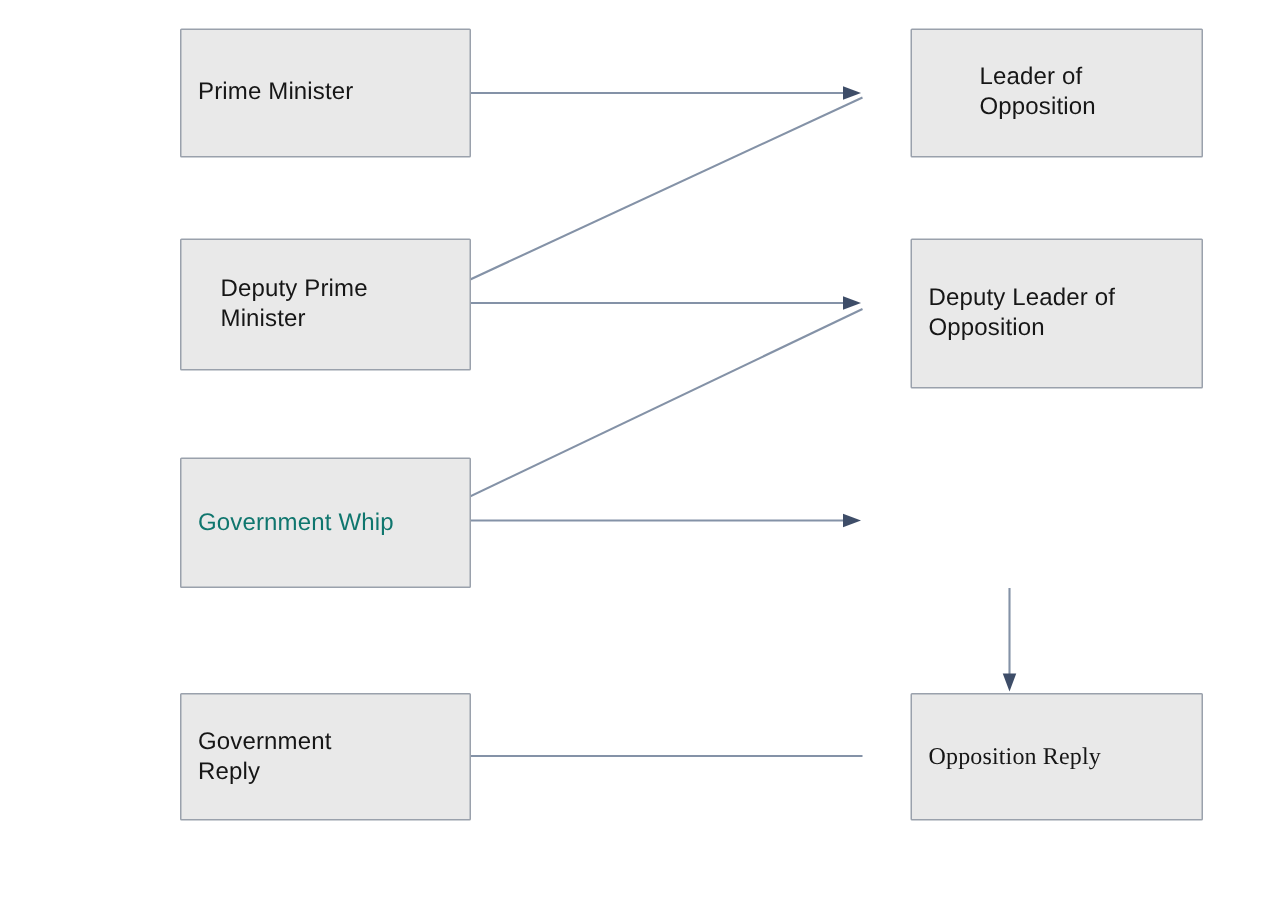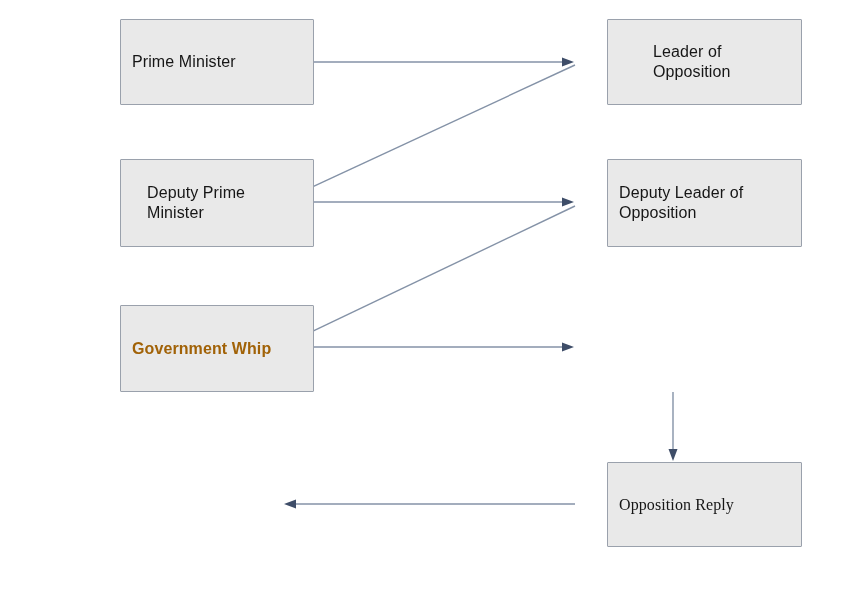--- a/index.html
+++ b/index.html
@@ -89,24 +89,28 @@
         <div class="node-line">Prime Minister</div>
       </div>
       <div class="node" style="left: 575px; top: 19px; width: 195px; height: 86px; background: rgb(233, 233, 233); border-color: rgb(154, 161, 172); color: rgb(22, 22, 22); padding-left: 45px;">
         <div class="node-line">Leader of</div>
         <div class="node-line">Opposition</div>
       </div>
       <div class="node" style="left: 88px; top: 159px; width: 194px; height: 88px; background: rgb(233, 233, 233); border-color: rgb(154, 161, 172); color: rgb(22, 22, 22); padding-left: 26px;">
         <div class="node-line">Deputy Prime</div>
         <div class="node-line">Minister</div>
       </div>
-      <div class="node" style="left: 575px; top: 159px; width: 195px; height: 88px; background: rgb(233, 233, 233); border-color: rgb(154, 161, 172); color: rgb(22, 22, 22);">
+      <div class="node" style="left: 575px; top: 159px; width: 195px; height: 100px; background: rgb(233, 233, 233); border-color: rgb(154, 161, 172); color: rgb(22, 22, 22);">
         <div class="node-line">Deputy Leader of</div>
         <div class="node-line">Opposition</div>
       </div>
-      <div class="node" style="left: 88px; top: 305px; width: 194px; height: 87px; background: rgb(233, 233, 233); border-color: rgb(154, 161, 172); color: #a16207; font-weight: bold;">
+      <div class="node" style="left: 88px; top: 305px; width: 194px; height: 87px; background: rgb(233, 233, 233); border-color: rgb(154, 161, 172); color: #0f766e;">
         <div class="node-line">Government Whip</div>
+      </div>
+      <div class="node" style="left: 88px; top: 462px; width: 194px; height: 85px; background: rgb(233, 233, 233); border-color: rgb(154, 161, 172); color: rgb(22, 22, 22);">
+        <div class="node-line">Government</div>
+        <div class="node-line">Reply</div>
       </div>
       <div class="node" style="left: 575px; top: 462px; width: 195px; height: 85px; background: rgb(233, 233, 233); border-color: rgb(154, 161, 172); color: rgb(22, 22, 22); font-family: Liberation Serif, serif;">
         <div class="node-line">Opposition Reply</div>
       </div>
     </div>
 </div>
 
 </body></html>

